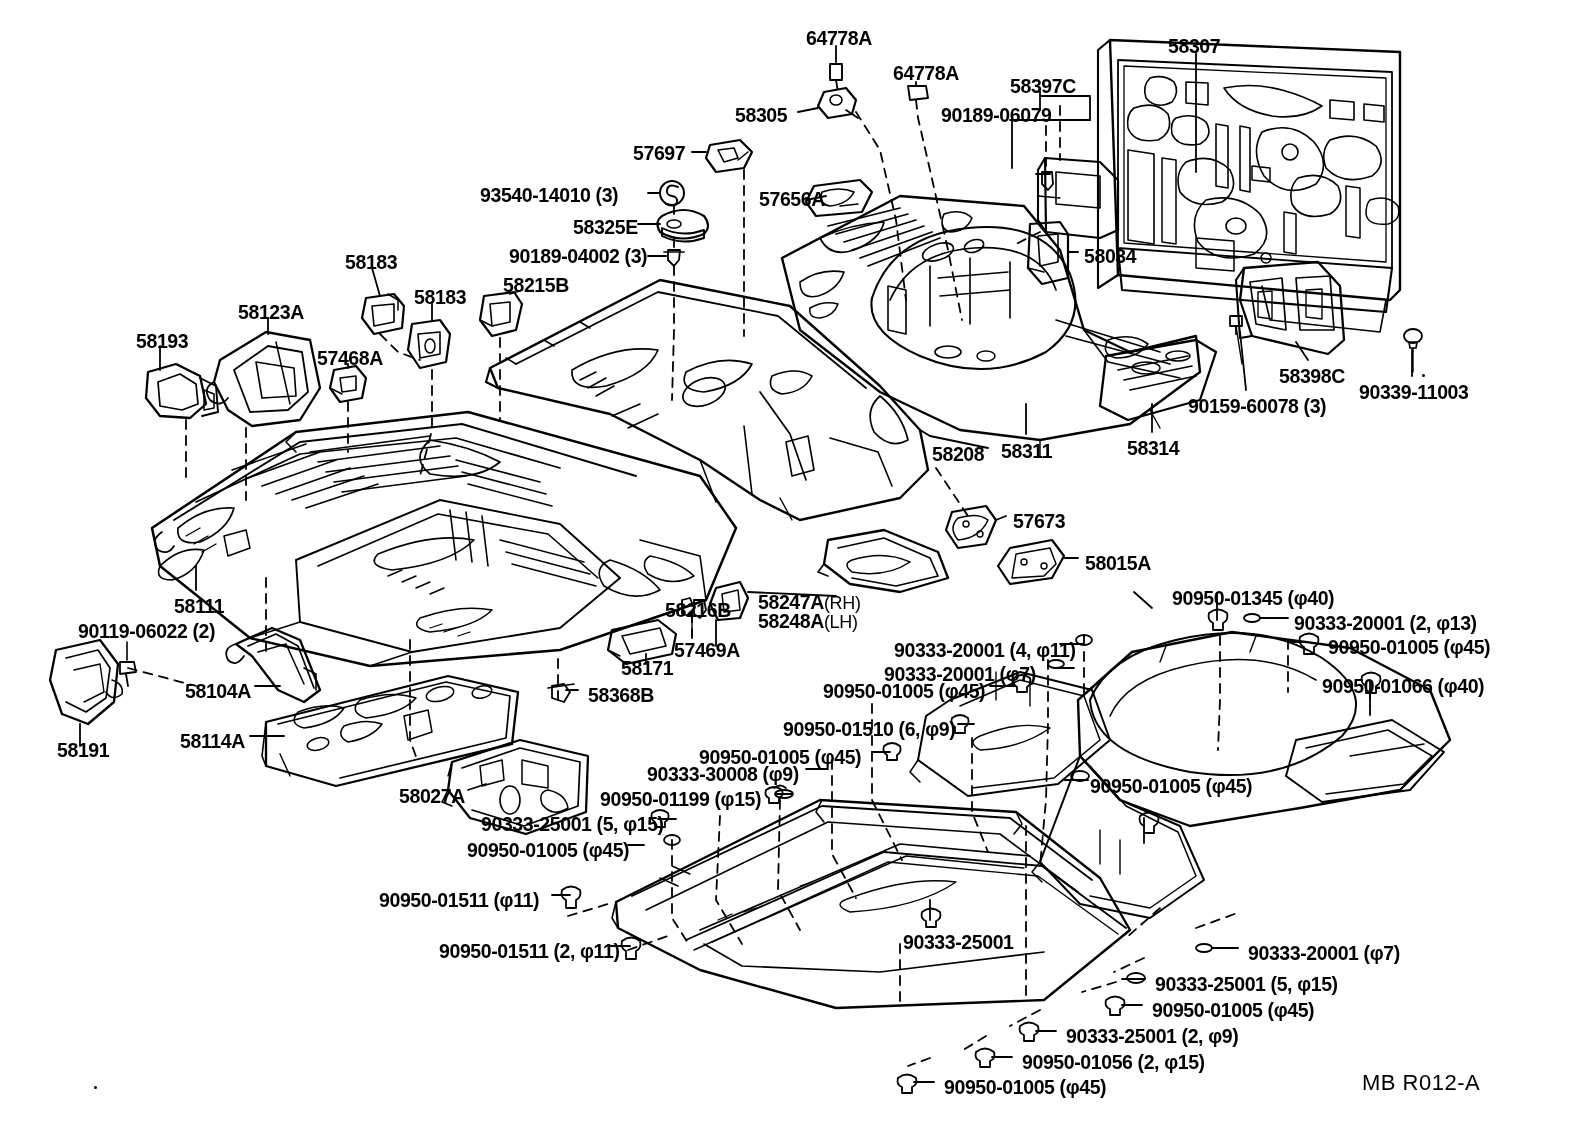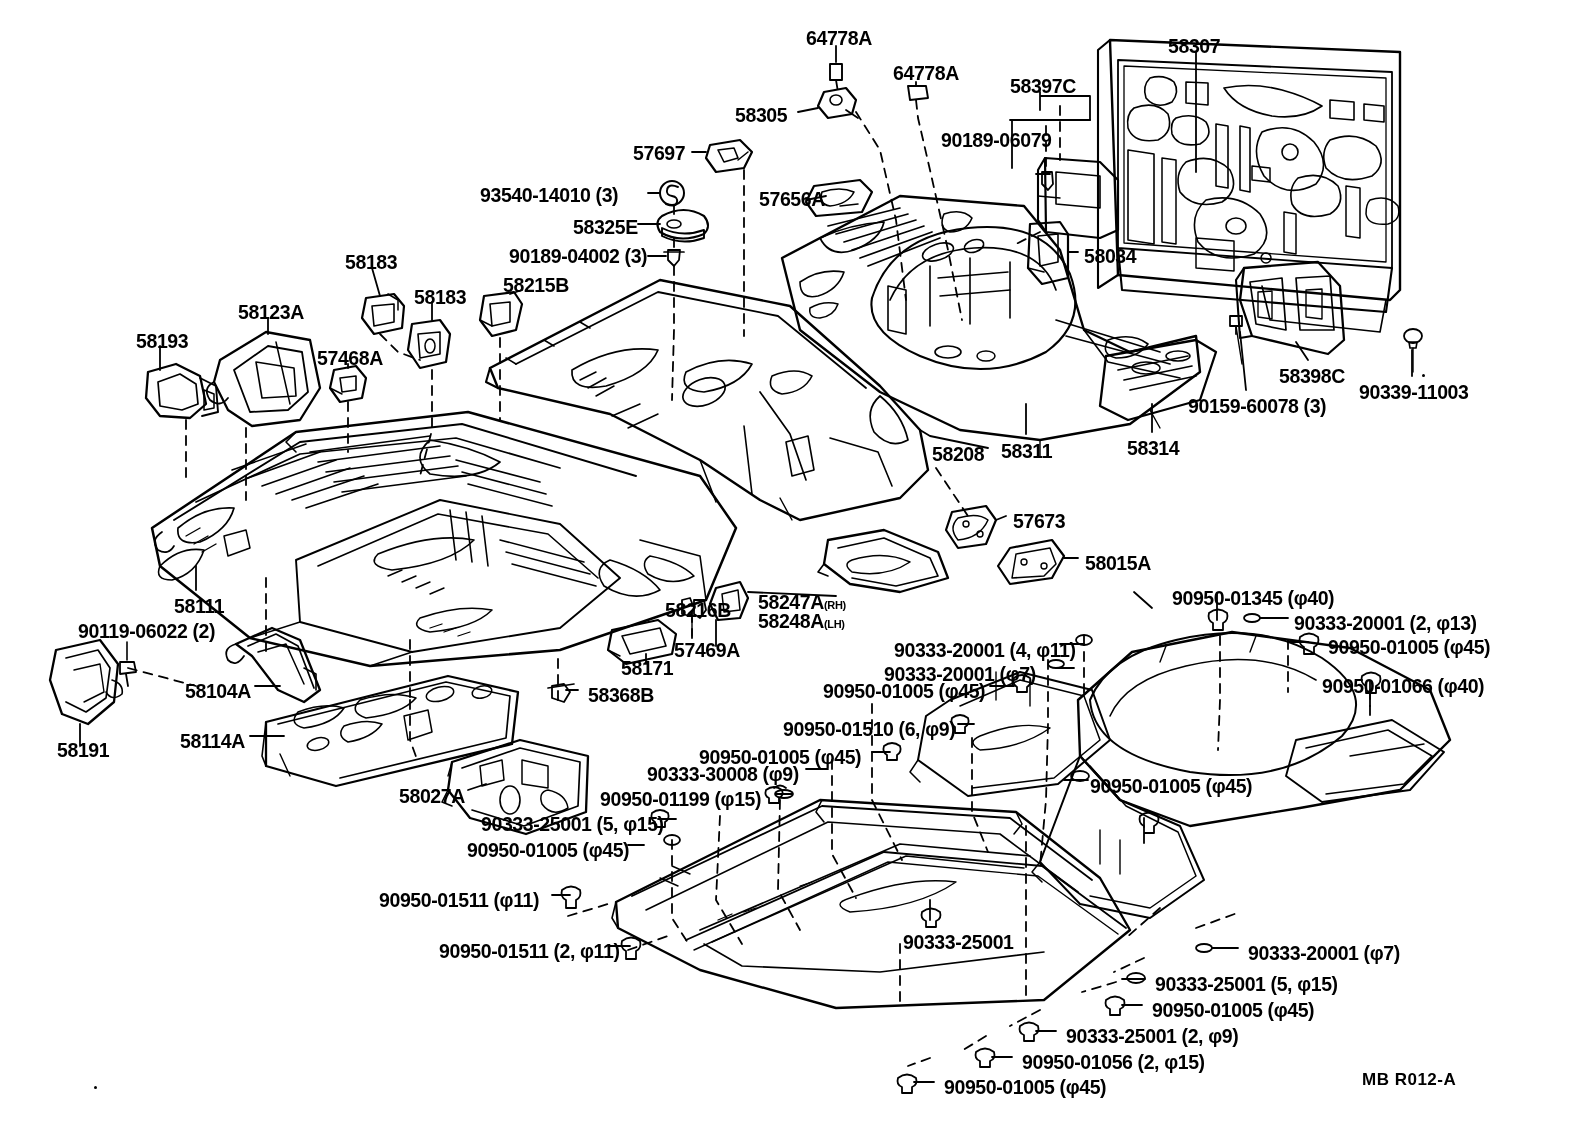--- a/index.html
+++ b/index.html
@@ -3,23 +3,23 @@
 <meta charset="utf-8">
 <style>
   html,body{margin:0;padding:0;background:#fff;}
   body{width:1584px;height:1132px;position:relative;overflow:hidden;
        font-family:"Liberation Sans","DejaVu Sans",sans-serif;color:#000;}
   #stage{position:absolute;inset:0;}
   svg.art{position:absolute;left:0;top:0;width:1584px;height:1132px;
           pointer-events:none;}
   .lbl{position:absolute;font-size:19.5px;font-weight:bold;letter-spacing:-0.4px;
        white-space:nowrap;line-height:1.05;color:#000;}
-  .lbl .sub{font-size:11px;font-weight:bold;letter-spacing:-0.3px;}
+  .lbl .sub{font-size:18px;font-weight:normal;letter-spacing:-0.3px;}
   .lbl.two{line-height:1.12;}
-  .figcode{position:absolute;font-size:17px;font-weight:bold;letter-spacing:0.5px;}
+  .figcode{position:absolute;font-size:22px;font-weight:normal;letter-spacing:0.5px;}
   .dot{position:absolute;width:3px;height:3px;background:#000;border-radius:50%;}
 </style>
 </head>
 <body>
 
 <div id="stage">
 
   <svg class="art" viewBox="0 0 1584 1132">
     <g fill="none" stroke="#000" stroke-width="2.1" stroke-linejoin="round" stroke-linecap="round">
 
@@ -574,21 +574,21 @@
           </g>
         <ellipse cx="1080" cy="776" rx="9" ry="5"></ellipse>
       </g>
     </g>
   </svg>
 
   <div class="lbl" style="left:806px;top:28px;">64778A</div>
   <div class="lbl" style="left:893px;top:63px;">64778A</div>
   <div class="lbl" style="left:1010px;top:76px;">58397C</div>
   <div class="lbl" style="left:1168px;top:36px;">58307</div>
-  <div class="lbl" style="left:941px;top:105px;margin-top:25px;">90189-06079</div>
+  <div class="lbl" style="left:941px;top:105px;">90189-06079</div>
   <div class="lbl" style="left:735px;top:105px;">58305</div>
   <div class="lbl" style="left:633px;top:143px;">57697</div>
   <div class="lbl" style="left:759px;top:189px;">57656A</div>
   <div class="lbl" style="left:480px;top:185px;">93540-14010 (3)</div>
   <div class="lbl" style="left:573px;top:217px;">58325E</div>
   <div class="lbl" style="left:1084px;top:246px;">58034</div>
   <div class="lbl" style="left:509px;top:246px;">90189-04002 (3)</div>
   <div class="lbl" style="left:345px;top:252px;">58183</div>
   <div class="lbl" style="left:414px;top:287px;">58183</div>
   <div class="lbl" style="left:503px;top:275px;">58215B</div>

